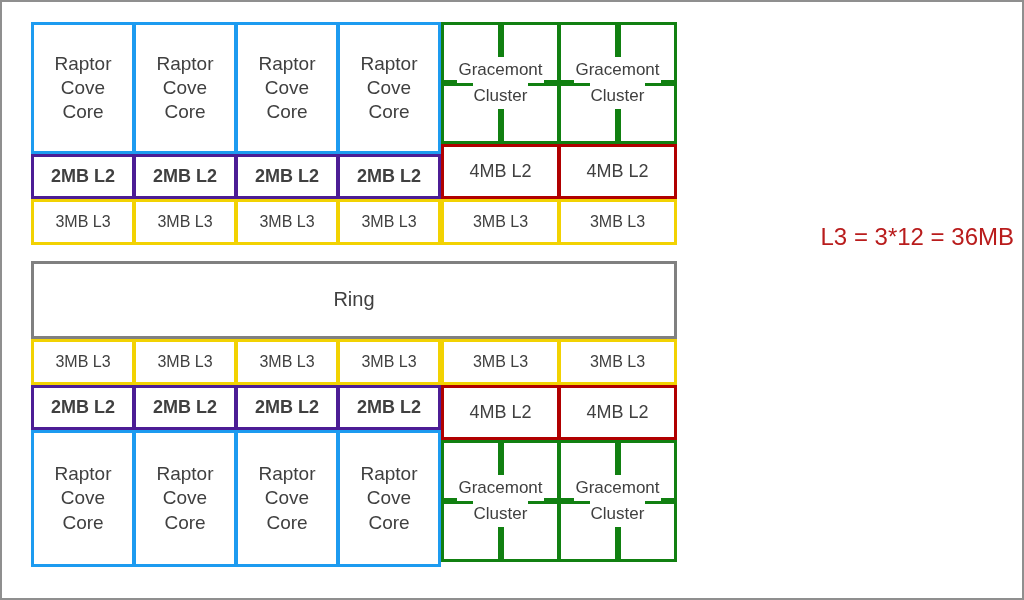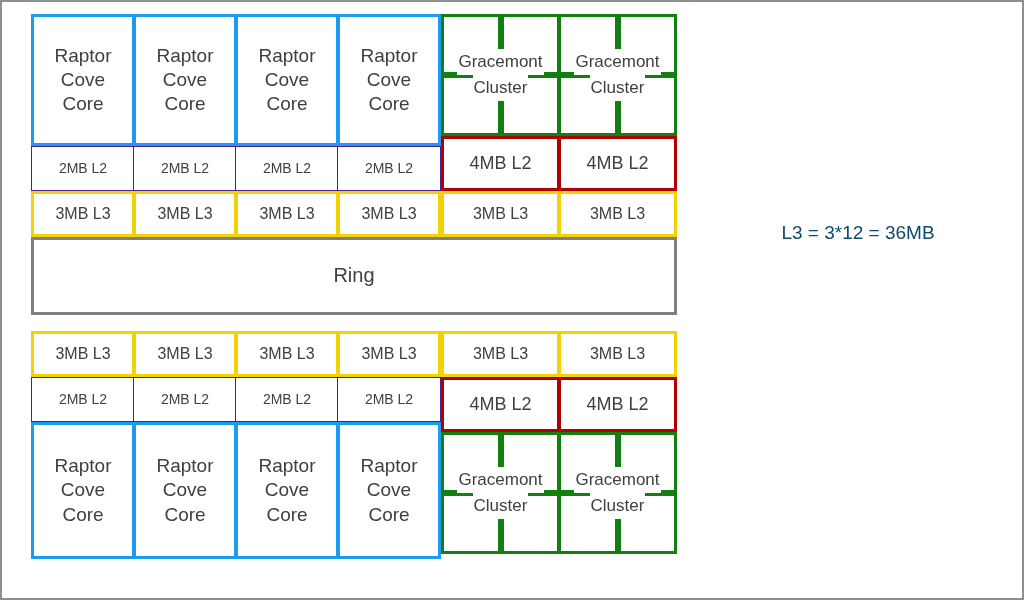--- a/index.html
+++ b/index.html
@@ -17,21 +17,21 @@
     width: 1024px;
     height: 600px;
     background: #ffffff;
     border: 2px solid #8f8f8f;
   }
 
   
   #diagram {
     position: absolute;
     left: 29px;
-    top: 12px;
+    top: 20px;
     width: 648px;
     height: 545px;
   }
 
   
   .cell {
     position: absolute;
     background: #ffffff;
     display: flex;
     align-items: center;
@@ -43,40 +43,42 @@
   }
 
   
   .bigcore {
     border: 3px solid #1d9bf0;
     font-size: 19px;
   }
 
   
   .l2-big {
-    border: 1px solid #4c1d95;
-    font-size: 14px;
+    border: 3px solid #4c1d95;
+    font-size: 18px;
+    font-weight: bold;
   }
 
   
   .l2-small {
     border: 3px solid #b00000;
     font-size: 18px;
   }
 
   
   .l3 {
     border: 3px solid #f2d202;
     font-size: 16px;
   }
 
   
   .ring {
     border: 3px solid #808080;
     font-size: 20px;
+    margin-top: 16px;
   }
 
   
   .cluster {
     position: absolute;
     border-radius: 14px;
   }
   .cluster-grid {
     position: absolute;
     inset: 0;
@@ -105,23 +107,23 @@
     background: #ffffff;
     padding: 0 1px;
   }
 
   
   #notes {
     position: absolute;
     left: 700px;
     top: 216px;
     width: 312px;
-    text-align: center;
-    color: #0c4a6e;
-    font-size: 19px;
+    text-align: right;
+    color: #b91c1c;
+    font-size: 24px;
     line-height: 1.58;
   }
   #notes .note-line { display: block; }
   #notes .note-gap { display: block; height: 26px; }
   #notes .note-total { display: block; }
 </style>
 </head>
 <body>
 
 <div id="page">

